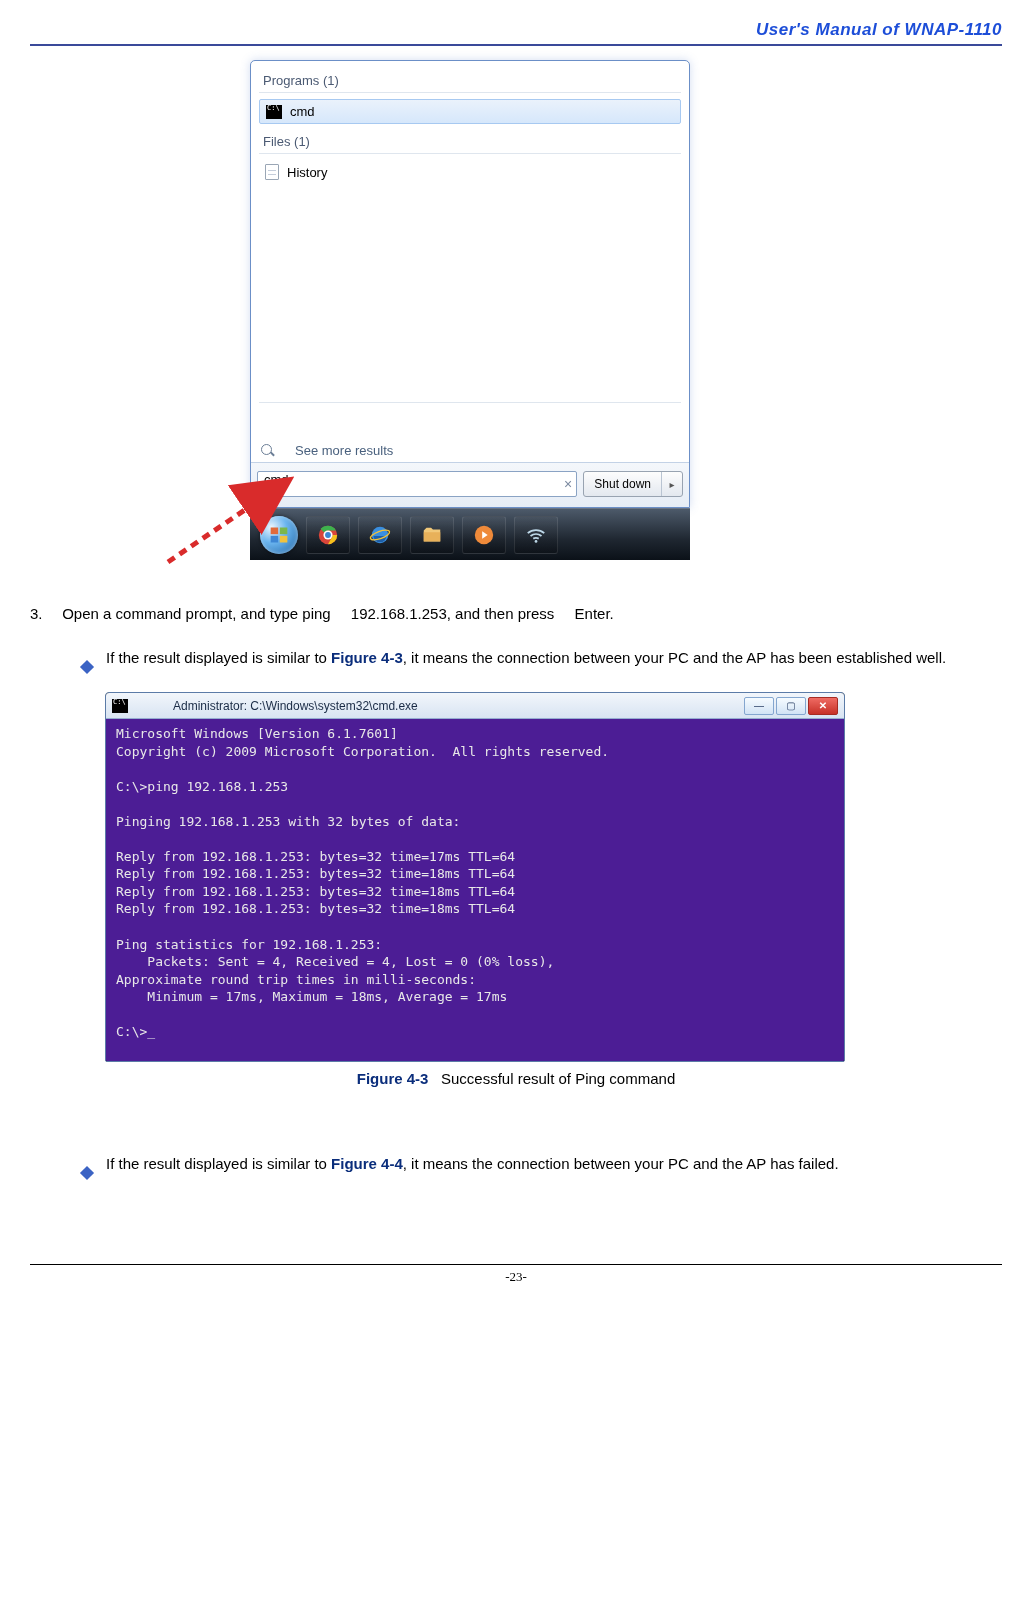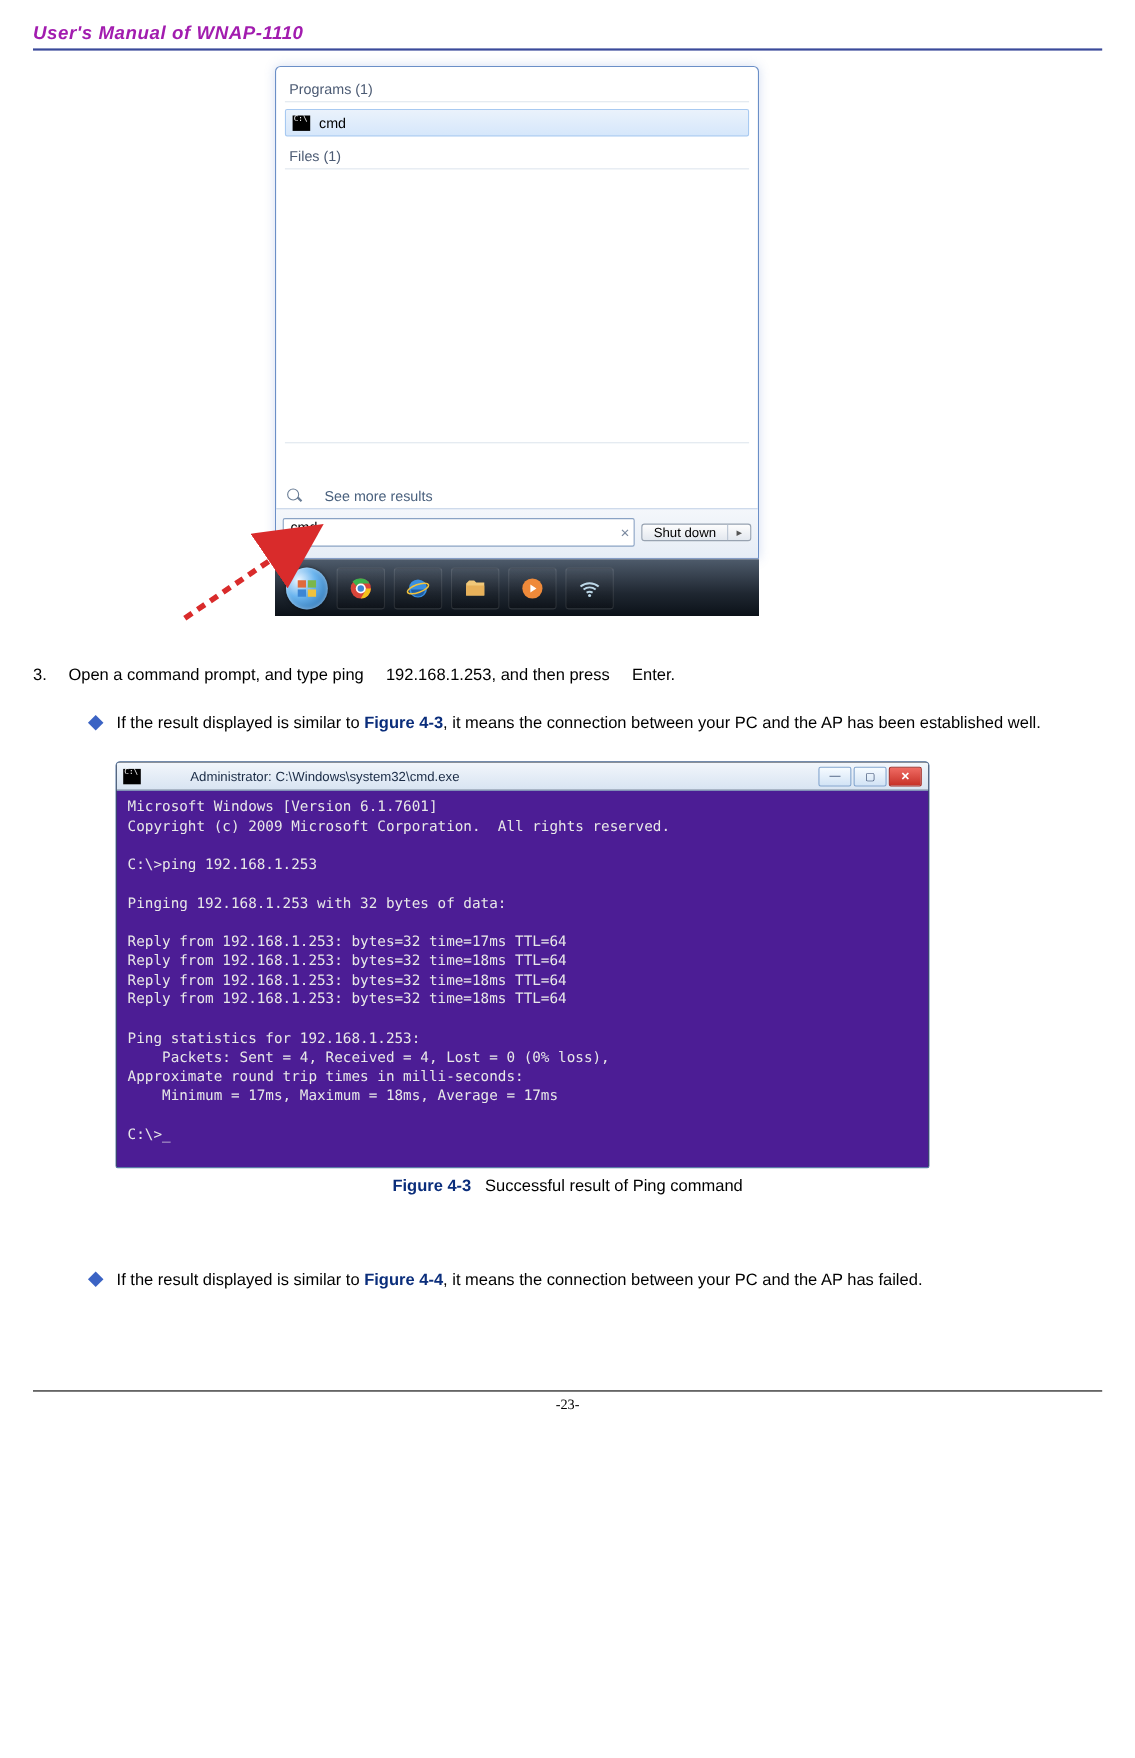--- a/index.html
+++ b/index.html
@@ -10,22 +10,22 @@
     margin: 0;
     padding: 0;
     background: #fff;
   }
   .page {
     width: 1032px;
     margin: 0 auto;
     padding: 20px 30px 20px 30px;
   }
   .header-right {
-    text-align: left;
-    color: #a21caf;
+    text-align: right;
+    color: #1d4ed8;
     font-style: italic;
     font-weight: bold;
     font-size: 17px;
     letter-spacing: 0.5px;
     padding-bottom: 4px;
   }
   .hr-thick {
     height: 2px;
     background: #3a4a9a;
     margin: 0 0 14px 0;
@@ -132,21 +132,21 @@
     font-size: 13px;
     background: #fff;
     font-family: Arial, sans-serif;
     position: relative;
   }
   .sm-search .clear-x {
     position:absolute; right:4px; top:4px;
     color:#7b8aa0; font-size:14px;
   }
   .sm-shut {
-    height: 16px;
+    height: 26px;
     border: 1px solid #98a3b1;
     border-radius: 3px;
     background: linear-gradient(#fdfdfd,#e3e8ef);
     display: flex; align-items:center;
   }
   .sm-shut .main {
     padding: 0 10px; font-size: 12px; border-right:1px solid #b9c4d2; height:100%;
     display:flex; align-items:center;
   }
   .sm-shut .arrow { width: 20px; text-align:center; font-size:10px; color:#555; }
@@ -189,21 +189,21 @@
     text-align: center;
     font-size: 15px;
     margin: 4px 0 50px 0;
   }
   .caption .fig-num { color: #0a2d7b; font-weight: bold; }
 
   
   .step-line { margin: 0 0 18px 0; line-height: 1.5; }
   .step-line .num { display:inline-block; width:28px; }
   .bullet-row {
-    display: flex; align-items: flex-start; gap: 14px;
+    display: flex; align-items: flex-end; gap: 14px;
     margin: 0 0 20px 52px; line-height: 1.9;
   }
   .bullet-diamond {
     width: 10px; height: 10px; background:#3b63c4;
     transform: rotate(45deg); margin-top: 8px; flex-shrink:0;
   }
   .link-blue { color:#0a2d7b; font-weight:bold; }
   .bold { font-weight:normal;margin-left:16px; }
 
   
@@ -268,20 +268,24 @@
     <div class="start-menu">
       <div class="sm-body">
         <div class="sm-group-label">Programs (1)</div>
         <div class="sm-divider"></div>
         <div class="sm-item selected">
           <span class="sm-cmd-icon"></span>
           <span>cmd</span>
         </div>
         <div class="sm-group-label" style="margin-top:10px;">Files (1)</div>
         <div class="sm-divider"></div>
+        <div class="sm-item">
+          <span class="sm-doc-icon"></span>
+          <span>History</span>
+        </div>
       </div>
       <div class="sm-bottom">
         <div class="sm-divider"></div>
         <div class="sm-see-more">
           <span class="sm-mag"></span>
           <span>See more results</span>
         </div>
       </div>
       <div class="sm-row">
         <div class="sm-search">

